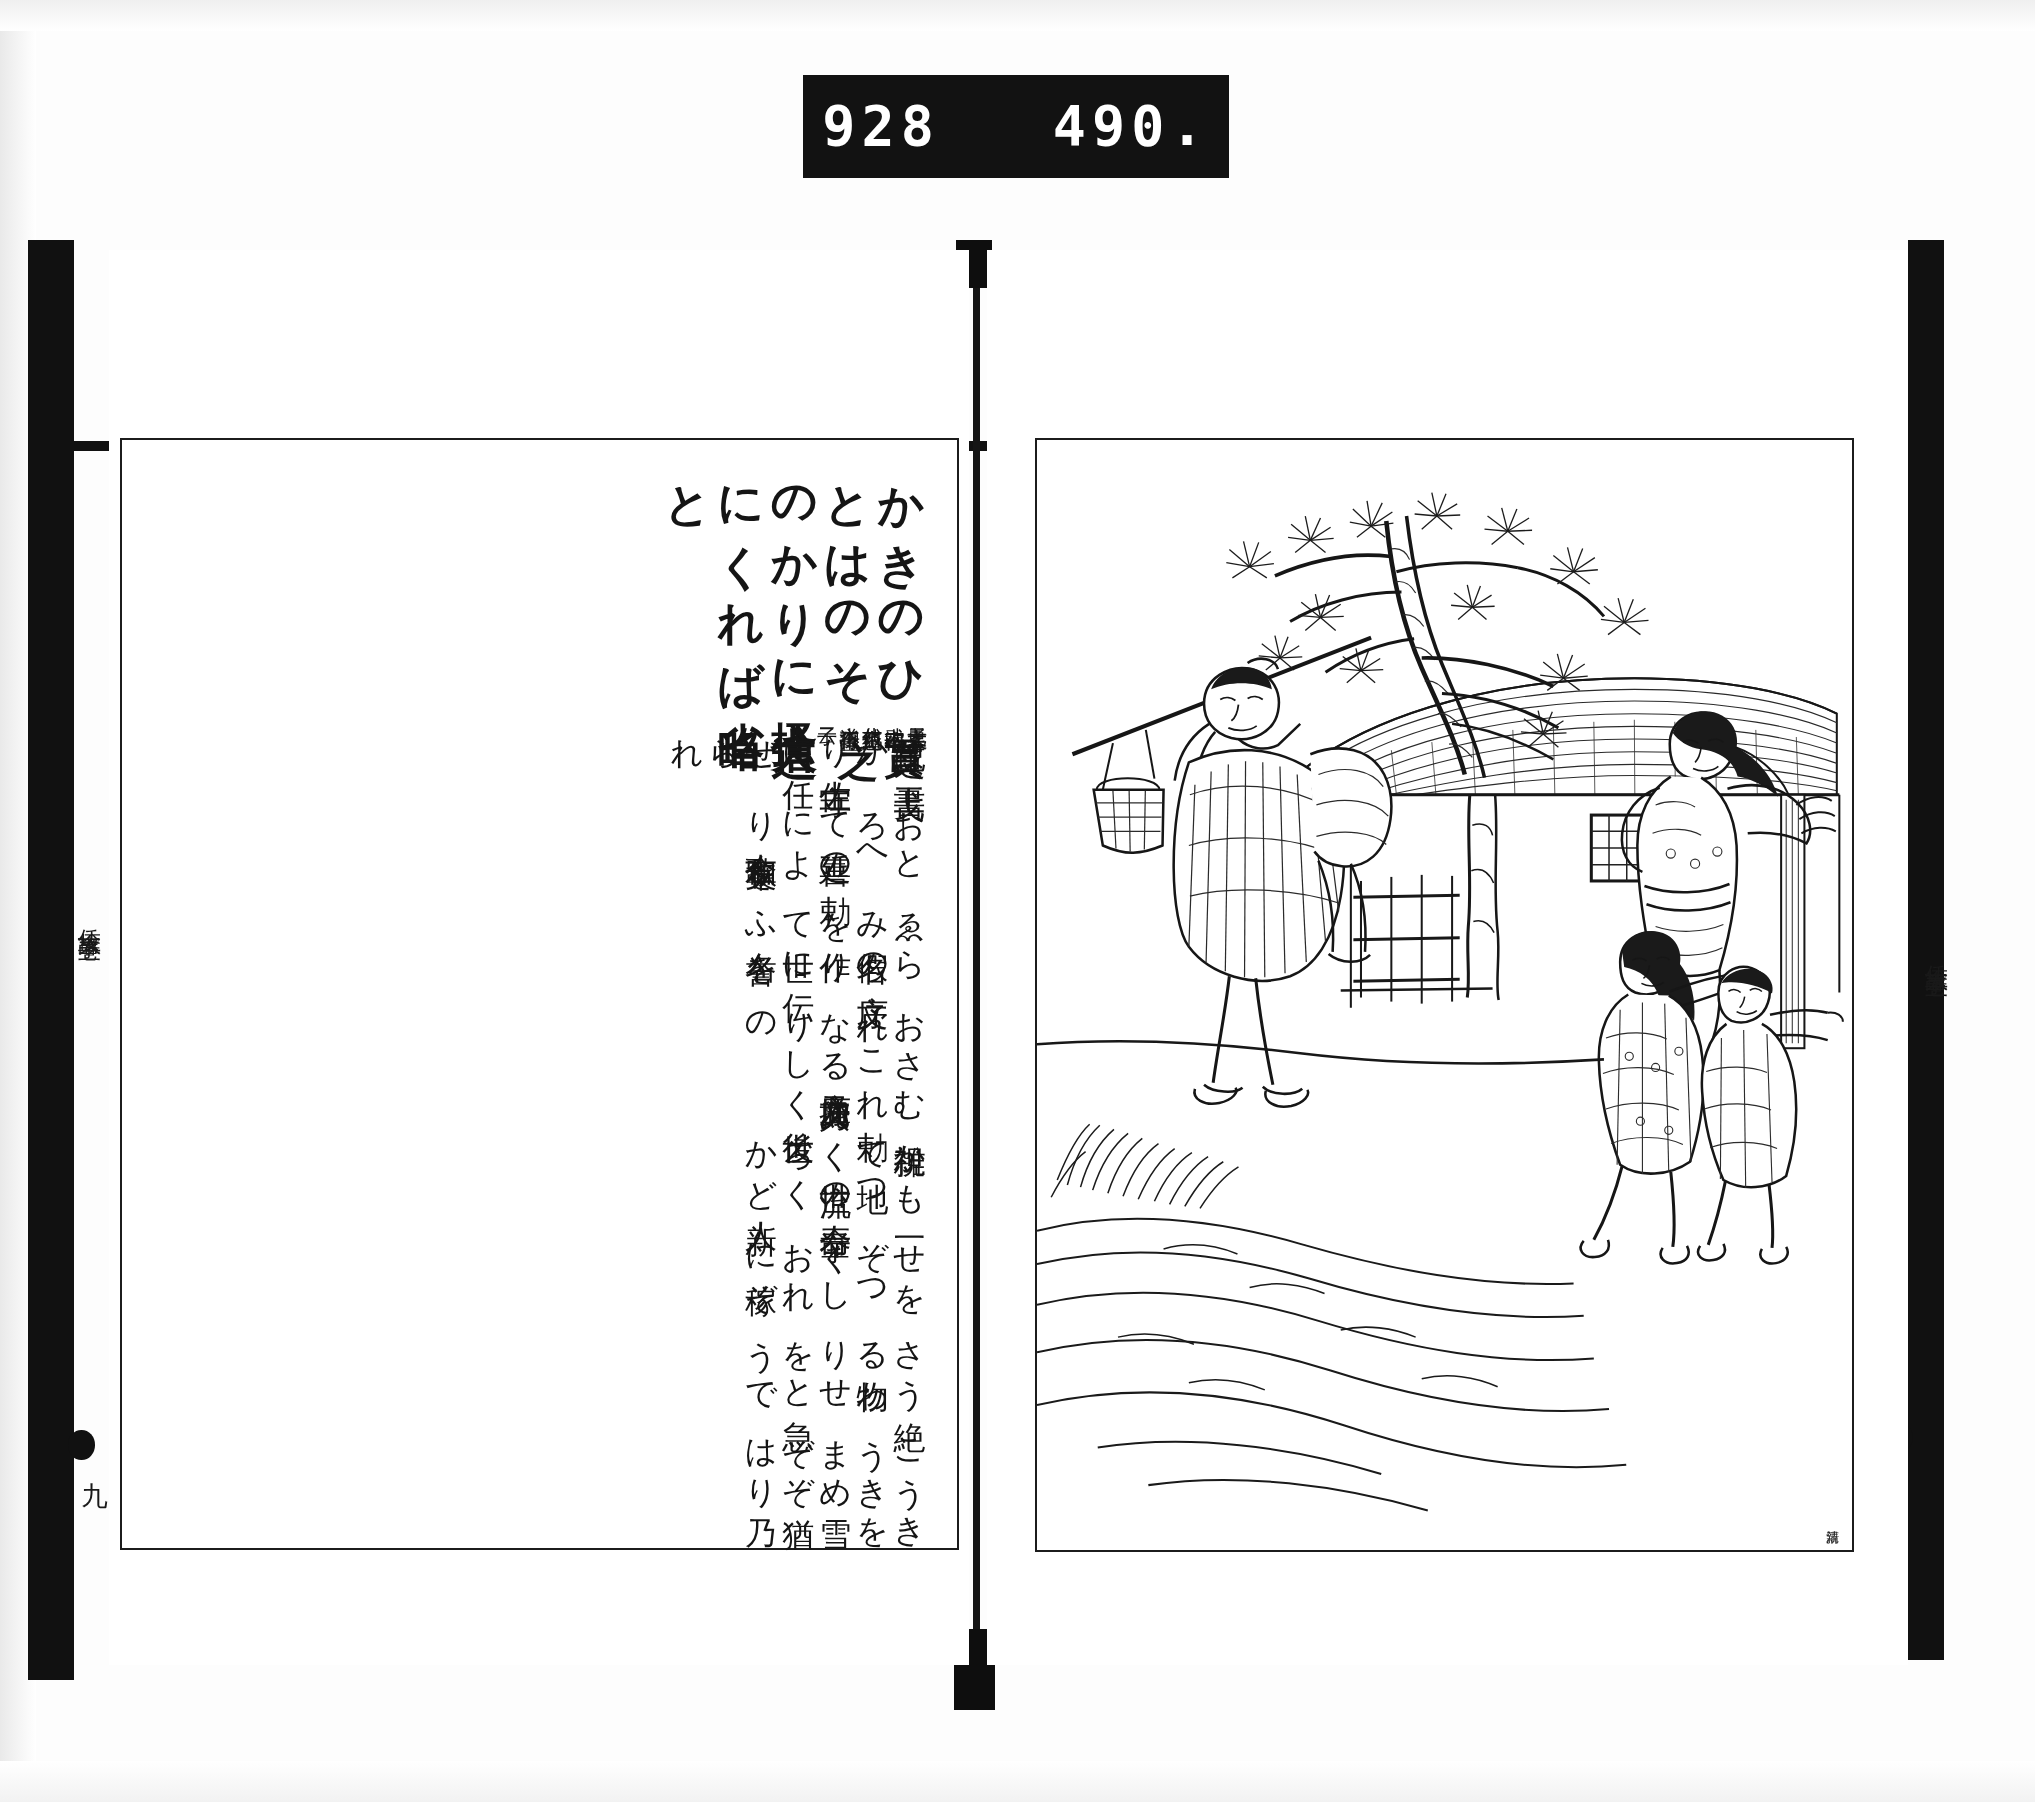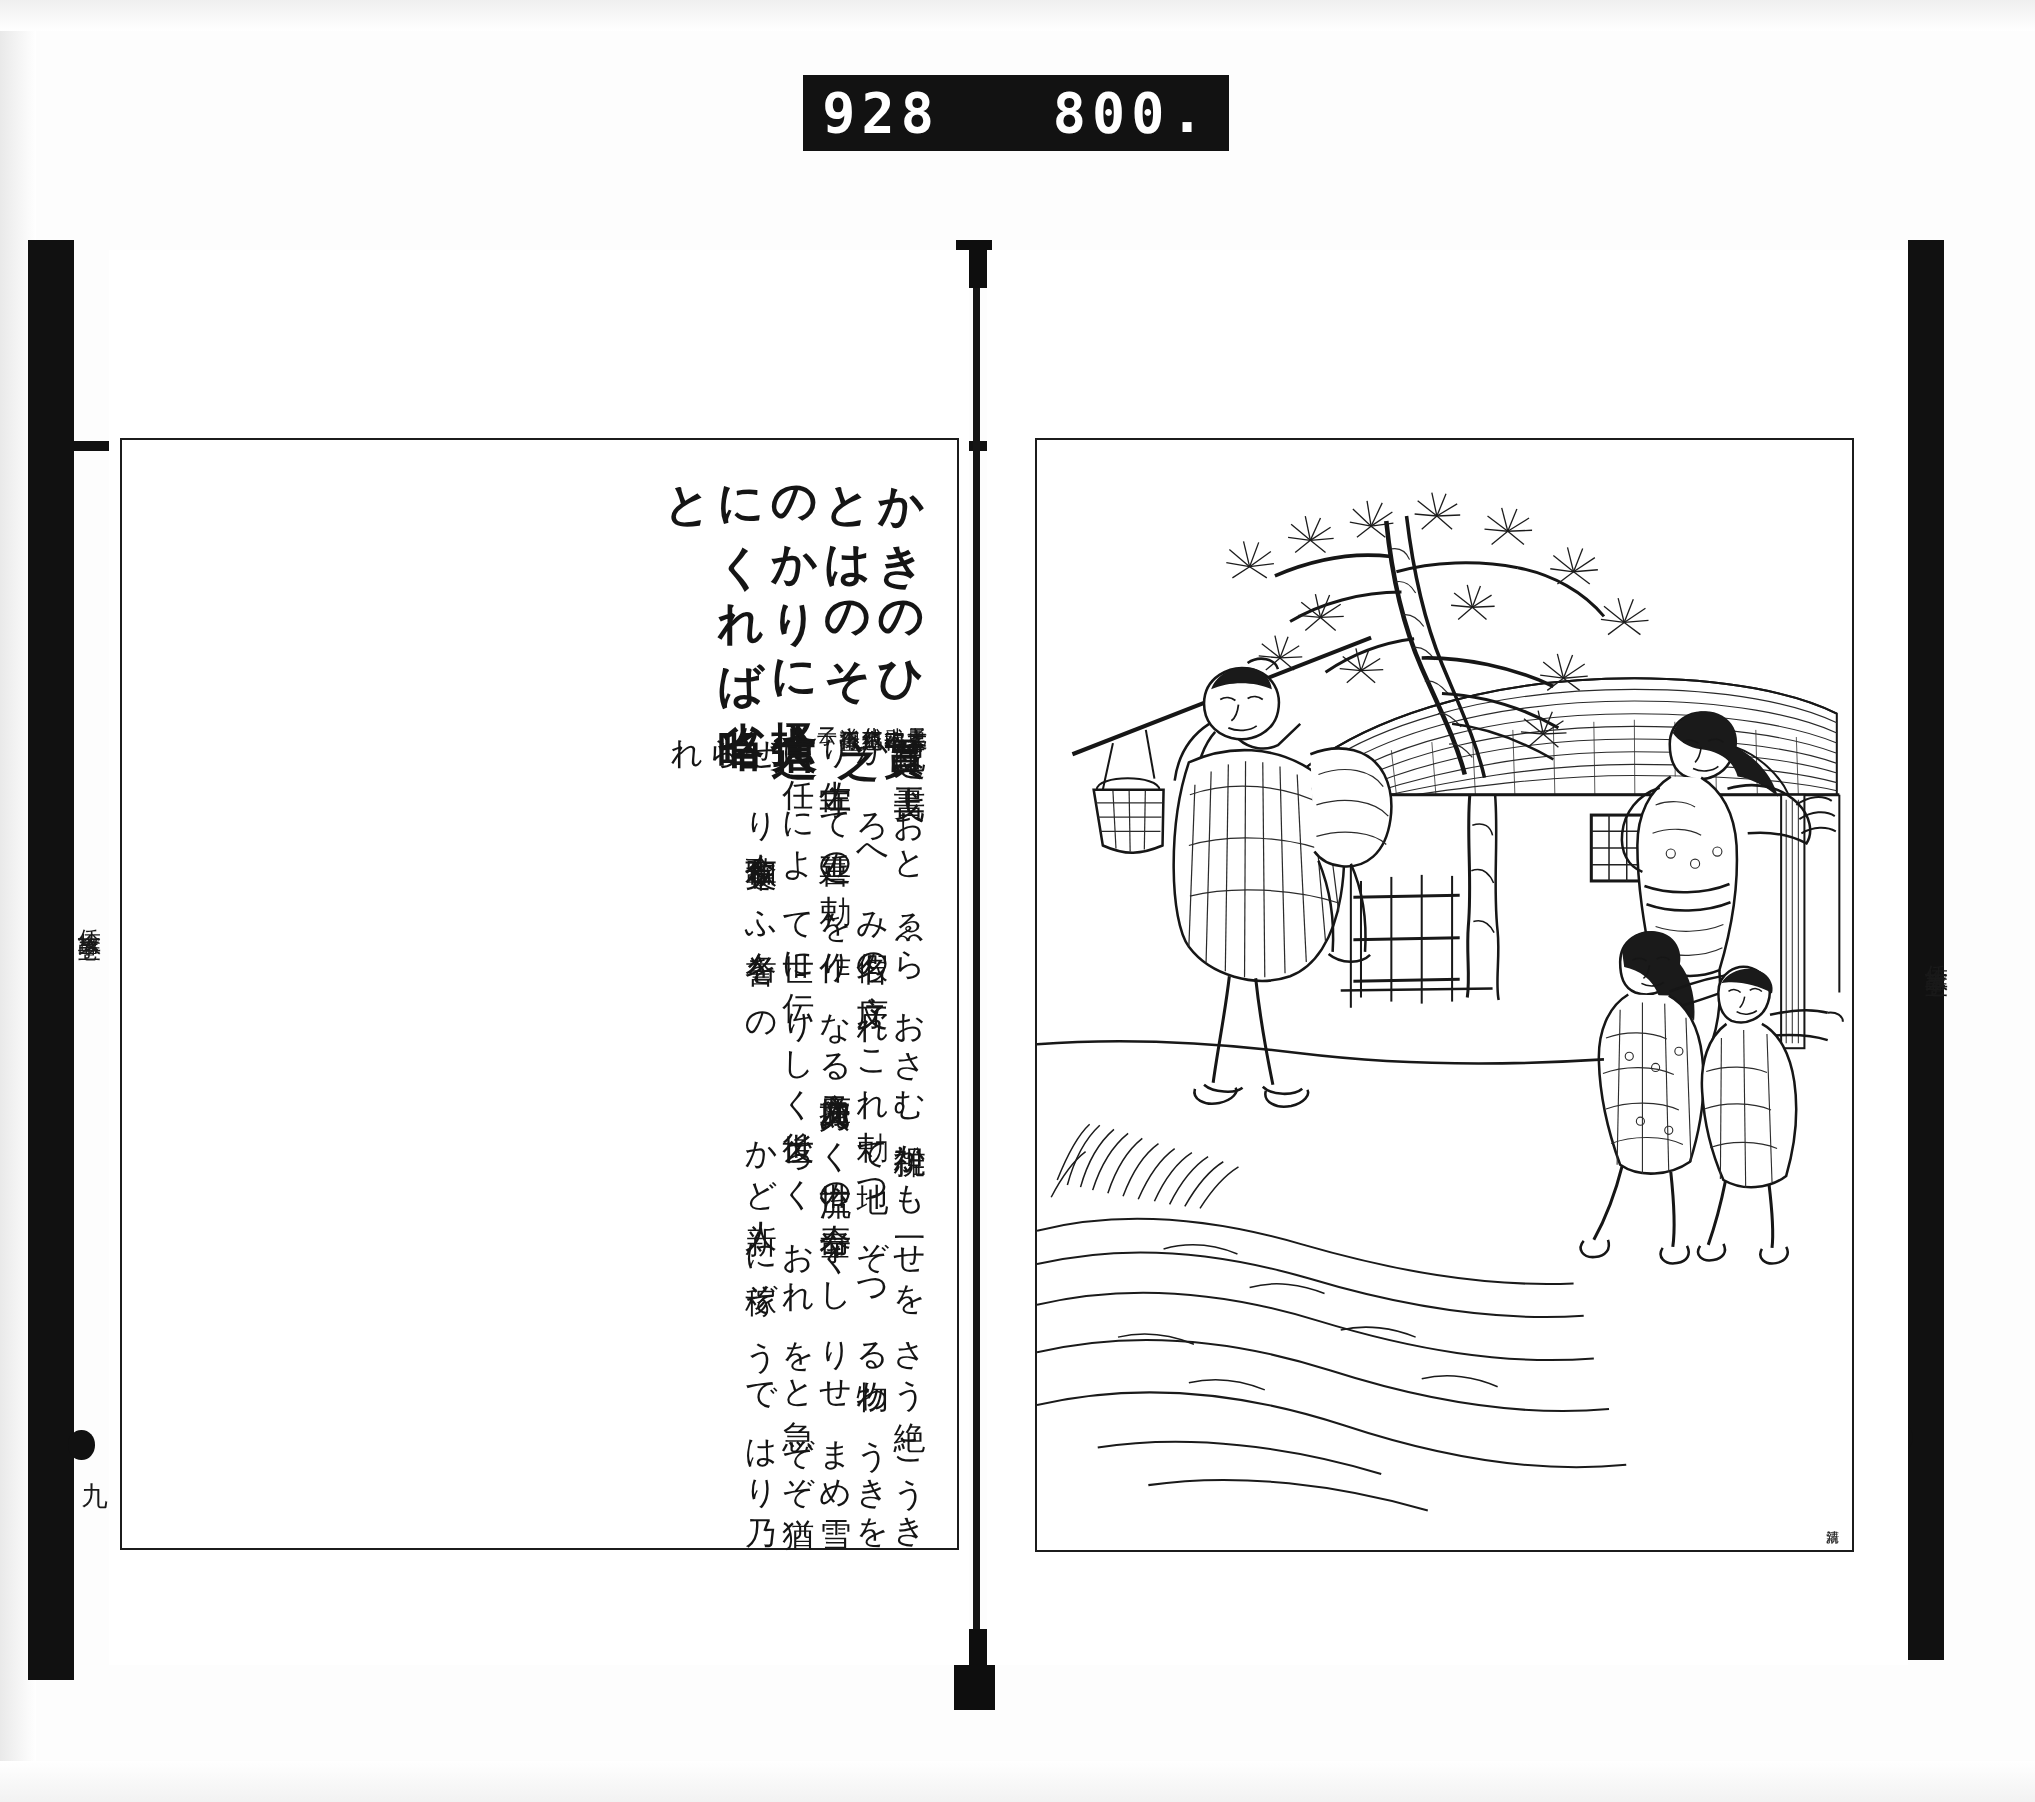--- a/index.html
+++ b/index.html
@@ -42,21 +42,21 @@
     width: 2035px; height: 41px;
     background: linear-gradient(to top, #f2f2f2, #ffffff);
   }
 
   
   #counter {
     position: absolute;
     left: 803px;
     top: 75px;
     width: 426px;
-    height: 76px;
+    height: 103px;
     background: #121212;
     display: flex;
     align-items: center;
     justify-content: space-between;
     padding: 0 19.3px;
     box-sizing: border-box;
   }
   #counter .digits {
     color: #ffffff;
     font-family: "DejaVu Sans Mono", monospace;
@@ -259,21 +259,21 @@
 <body>
 
 <div id="scan">
   <div class="scan-edge-left"></div>
   <div class="scan-edge-top"></div>
   <div class="scan-edge-bottom"></div>
 </div>
 
 <div id="counter">
   <span class="digits">928</span>
-  <span class="digits">800.</span>
+  <span class="digits">490.</span>
 </div>
 
 <div id="book">
 
   <div class="board-left"></div>
   <div class="board-right"></div>
   <div class="board-top-left"></div>
   <div class="board-top-right"></div>
   <div class="gutter"></div>
   <div class="gutter-tab-top"></div>

